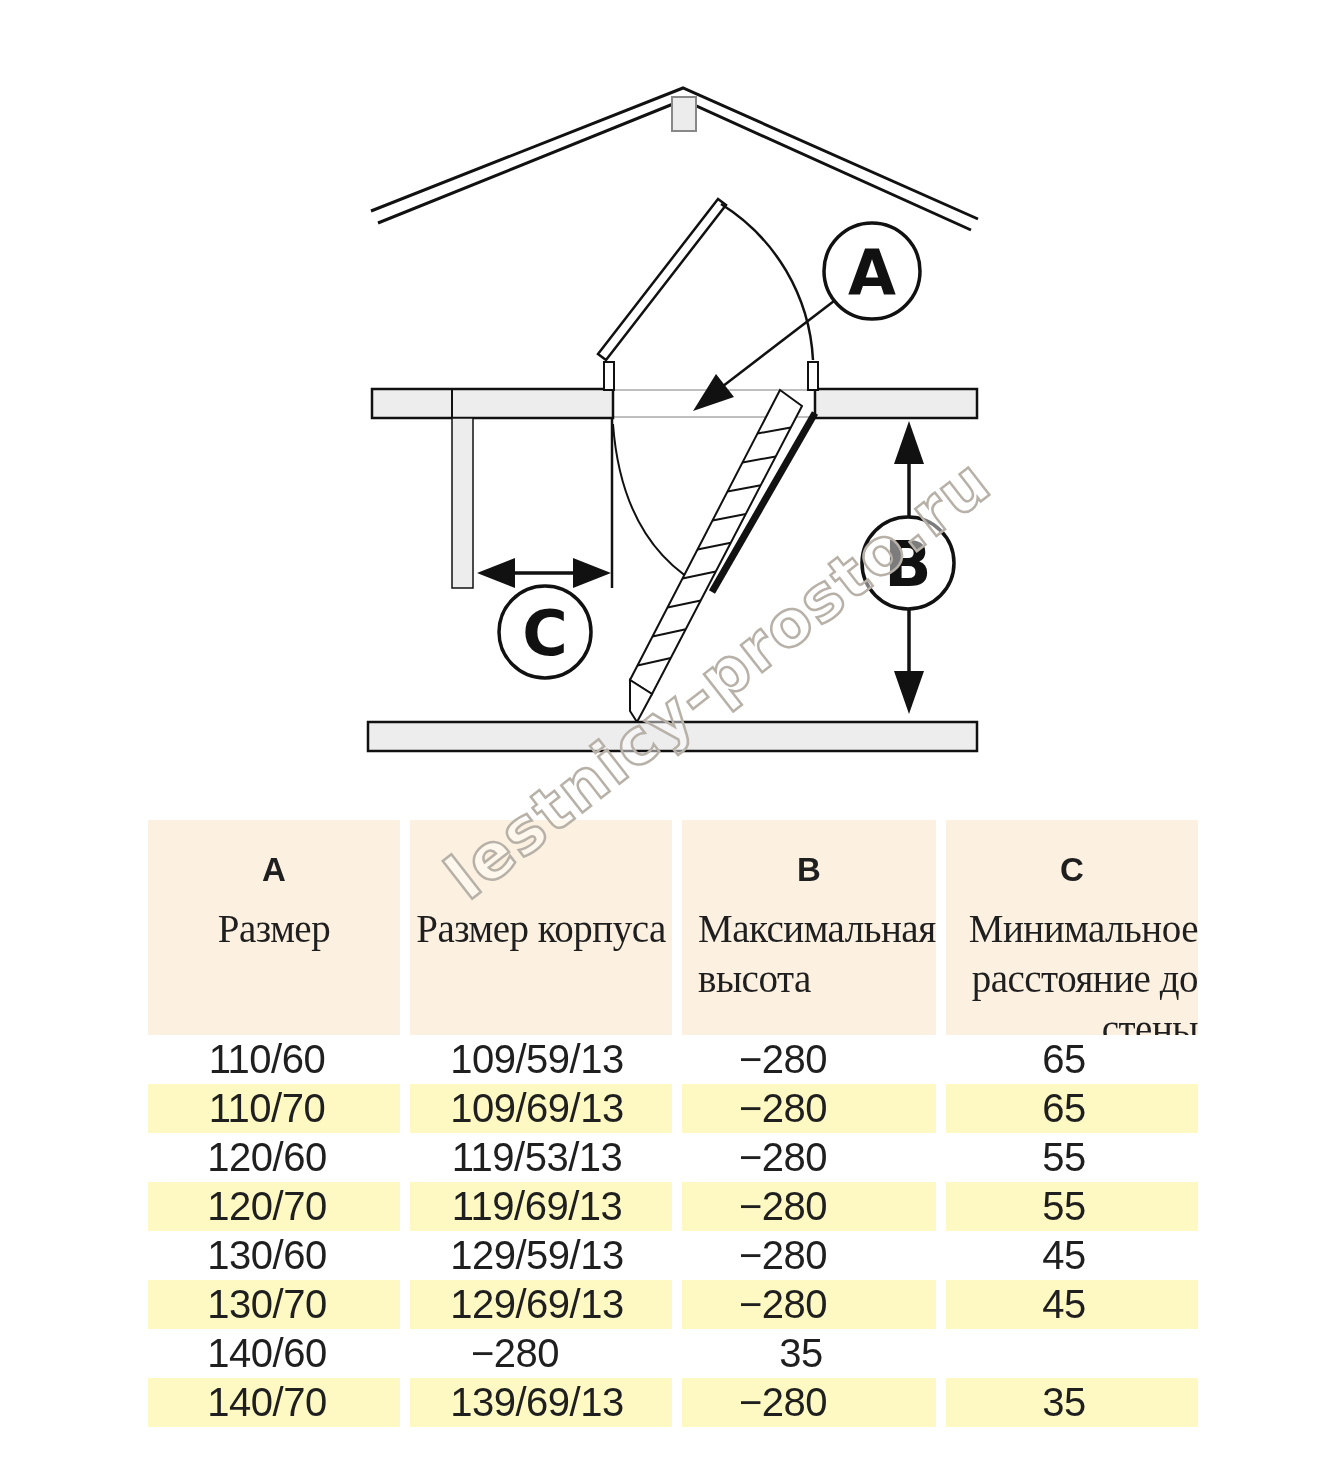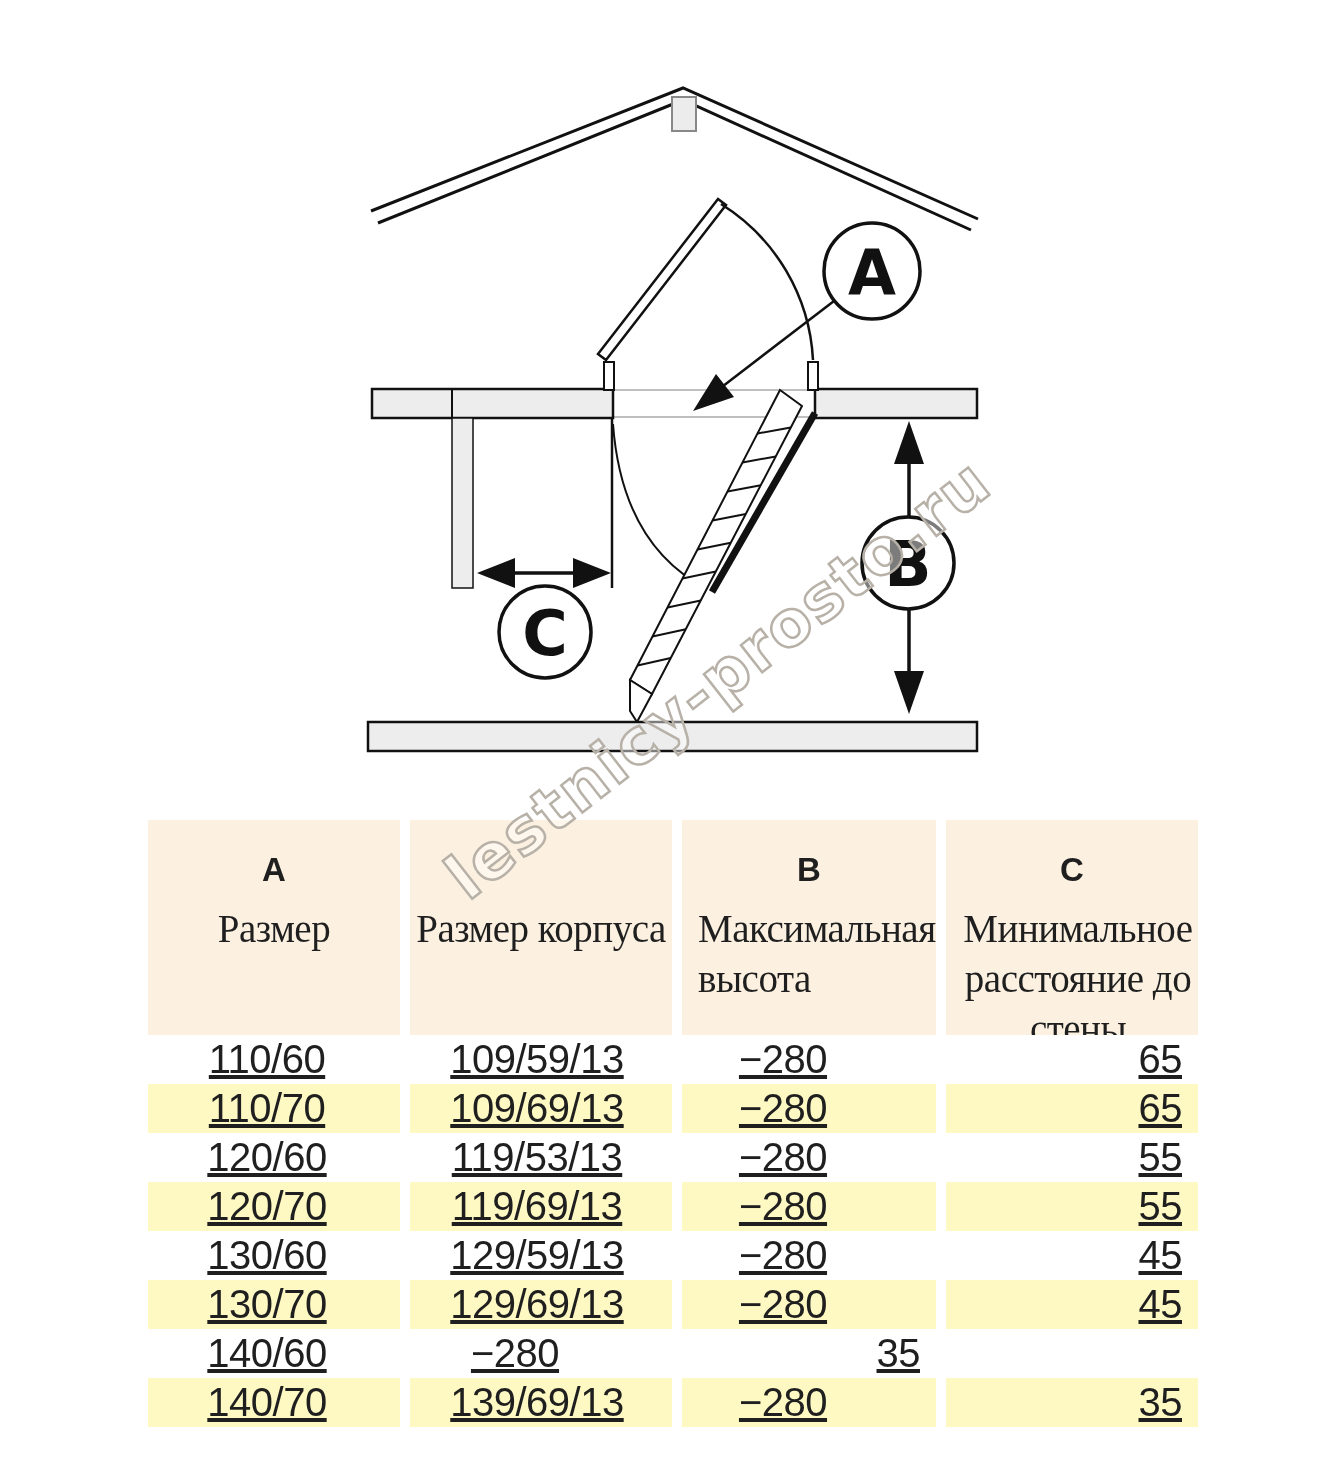--- a/index.html
+++ b/index.html
@@ -6,28 +6,28 @@
   body{width:1334px;height:1472px;position:relative;font-family:"Liberation Sans",sans-serif;color:#1f1f1f;overflow:hidden;}
   .diagram-wrap{position:absolute;left:0;top:0;width:1334px;height:800px;z-index:1;}
   .diagram-wrap svg{display:block;}
   
   .spec-table{position:absolute;left:148px;top:820px;width:1050px;z-index:2;}
   .hrow,.trow{display:grid;grid-template-columns:252px 262px 254px 252px;column-gap:10px;}
   .hcell{background:#fcf1e1;height:215px;box-sizing:border-box;padding-top:30px;text-align:center;}
   .hletter{display:block;font-weight:bold;font-size:33px;line-height:40px;min-height:40px;letter-spacing:0;}
   .hlabel{display:block;margin-top:14px;font-size:39px;line-height:50px;letter-spacing:-0.5px;font-family:Liberation Serif, serif;}
   .hcell.c2 .hlabel{text-align:left;padding-left:16px;}
-  .hcell.c3 .hlabel{text-align:center;padding-left:12px;}
+  .hcell.c3 .hlabel{text-align:right;padding-left:12px;}
   .trow{height:49px;}
-  .tcell{height:49px;line-height:49px;text-align:center;font-size:40px;letter-spacing:-0.5px;box-sizing:border-box;background:#fff;text-decoration:underline;}
+  .tcell{height:49px;line-height:49px;text-align:center;font-size:40px;letter-spacing:-0.5px;box-sizing:border-box;background:#fff;}
   .trow.alt .tcell{background:#fef9c3;}
   .tcell.c0{padding-right:14px;}
   .tcell.c1{padding-right:8px;}
   .tcell.c2{padding-right:52px;}
-  .tcell.c3{padding-right:16px;text-align:right;}
+  .tcell.c3{padding-right:16px;}
   
   .wm-overlay{position:absolute;left:0;top:0;width:1334px;height:1472px;z-index:5;pointer-events:none;}
 </style>
 </head>
 <body>
 
 <div class="diagram-wrap">
 <svg width="1334" height="800" viewBox="0 0 1334 800" xmlns="http://www.w3.org/2000/svg">
 
   <path d="M371 211 L683 88 L978 219" fill="none" stroke="#111" stroke-width="3"></path>

